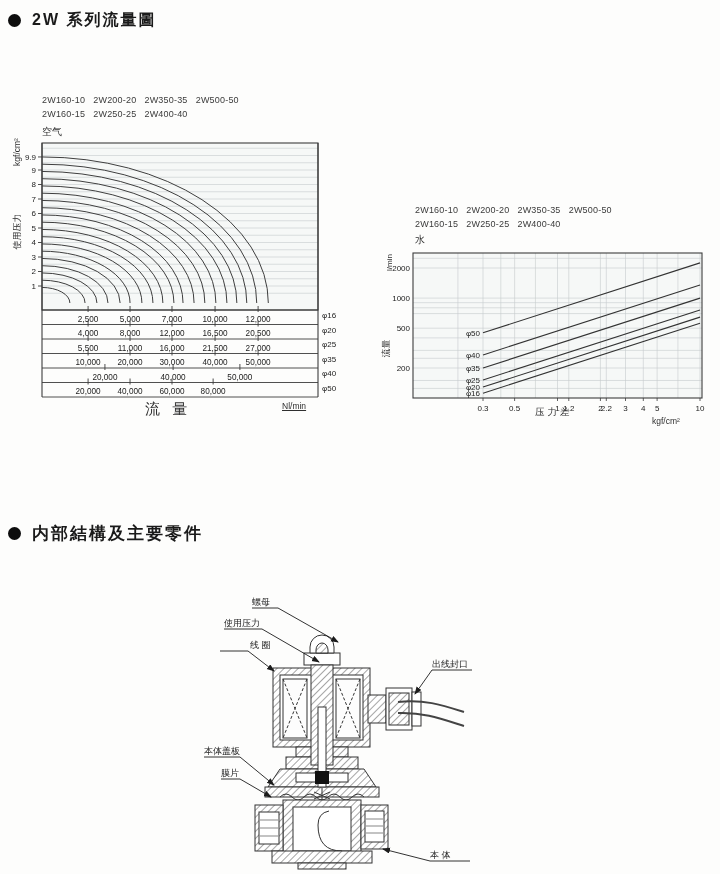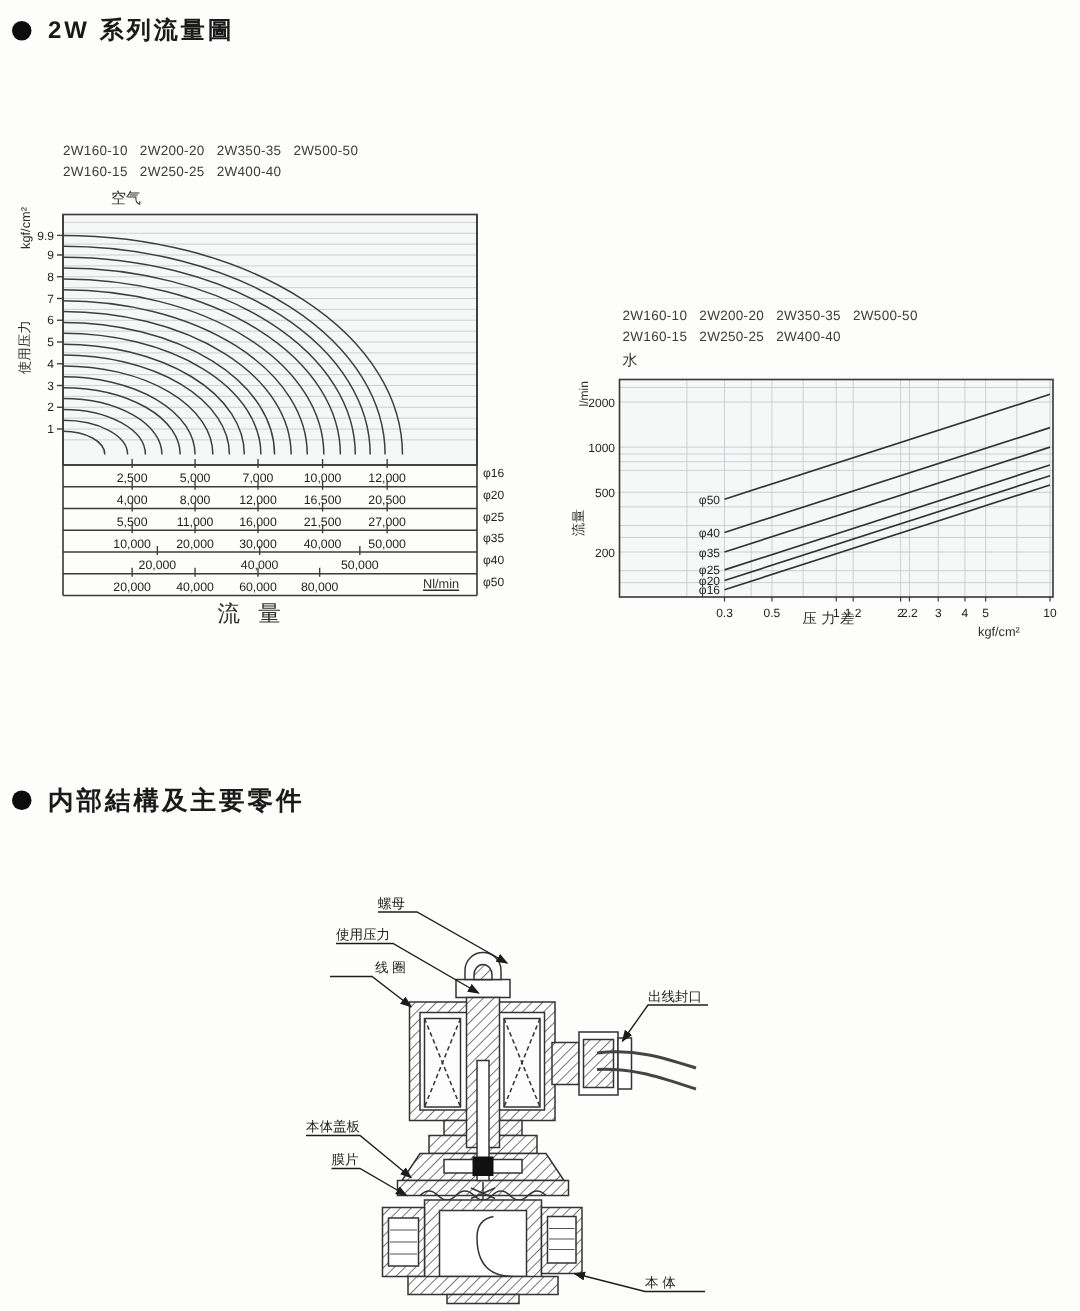--- a/index.html
+++ b/index.html
@@ -22,21 +22,21 @@
 <body>
 
 <header class="abs heading" style="left:8px;top:10px;font-size:16px;">
   <span class="bullet"></span>
   <span>2W 系列流量圖</span>
 </header>
 
 <section class="abs" style="left:20px;top:95px;width:345px;height:330px;">
   <div class="abs models" style="left:22px;top:0;">2W160-10   2W200-20   2W350-35   2W500-50</div>
   <div class="abs models" style="left:22px;top:14px;">2W160-15   2W250-25   2W400-40</div>
-  <div class="abs medium" style="left:22px;top:30px;margin-left:32px;">空气</div>
+  <div class="abs medium" style="left:22px;top:30px;">空气</div>
 
   <div class="abs axis-note rot" style="left:-17px;top:52px;">kgf/cm²</div>
   <div class="abs axis-note rot" style="left:-21px;top:130px;font-size:9px;">使用压力</div>
 
   <svg id="air-svg" class="abs" style="left:0;top:44px;" width="345" height="262" viewBox="0 0 345 262">
       <rect x="22" y="4" width="276" height="167" fill="#f6f8f7"></rect>
       <line x1="22" y1="154.25" x2="298" y2="154.25" stroke="#c6cbcd" stroke-width="0.6"></line>
       <line x1="22" y1="147" x2="298" y2="147" stroke="#c6cbcd" stroke-width="0.6"></line>
       <line x1="22" y1="139.75" x2="298" y2="139.75" stroke="#c6cbcd" stroke-width="0.6"></line>
       <line x1="22" y1="132.5" x2="298" y2="132.5" stroke="#c6cbcd" stroke-width="0.6"></line>
@@ -162,21 +162,21 @@
       <line x1="110.044" y1="239.5" x2="110.044" y2="245.5" stroke="#3a3a3a" stroke-width="0.9"></line>
       <text x="110.044" y="255" text-anchor="middle" font-size="8.2" fill="#222">40,000</text>
       <line x1="151.99599999999998" y1="239.5" x2="151.99599999999998" y2="245.5" stroke="#3a3a3a" stroke-width="0.9"></line>
       <text x="151.99599999999998" y="255" text-anchor="middle" font-size="8.2" fill="#222">60,000</text>
       <line x1="193.12" y1="239.5" x2="193.12" y2="245.5" stroke="#3a3a3a" stroke-width="0.9"></line>
       <text x="193.12" y="255" text-anchor="middle" font-size="8.2" fill="#222">80,000</text>
       <text x="302" y="251.5" text-anchor="start" font-size="8" fill="#222">φ50</text>
     </svg>
 
   <div class="abs axis-note" style="left:125px;top:305px;letter-spacing:4px;font-size:15px;">流 量</div>
-  <div class="abs axis-note" style="left:262px;top:289px;text-decoration:underline;">Nl/min</div>
+  <div class="abs axis-note" style="left:262px;top:306px;text-decoration:underline;">Nl/min</div>
 </section>
 
 <section class="abs" style="left:385px;top:200px;width:335px;height:240px;">
   <div class="abs models" style="left:30px;top:5px;">2W160-10   2W200-20   2W350-35   2W500-50</div>
   <div class="abs models" style="left:30px;top:19px;">2W160-15   2W250-25   2W400-40</div>
   <div class="abs medium" style="left:30px;top:33px;">水</div>
 
   <div class="abs axis-note rot" style="left:-4px;top:58px;font-size:8px;">l/min</div>
   <div class="abs axis-note rot" style="left:-8px;top:142px;font-size:9px;">流量</div>
 

